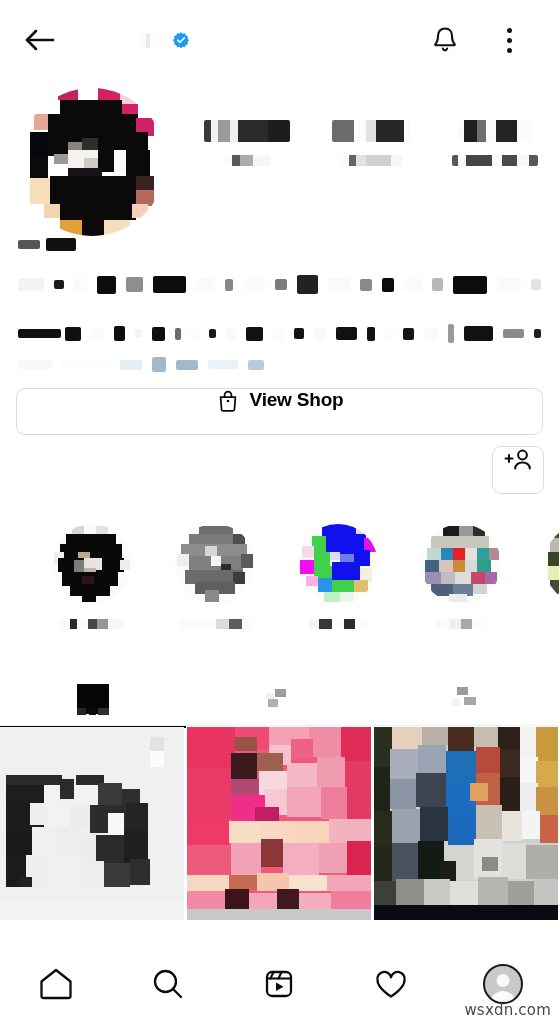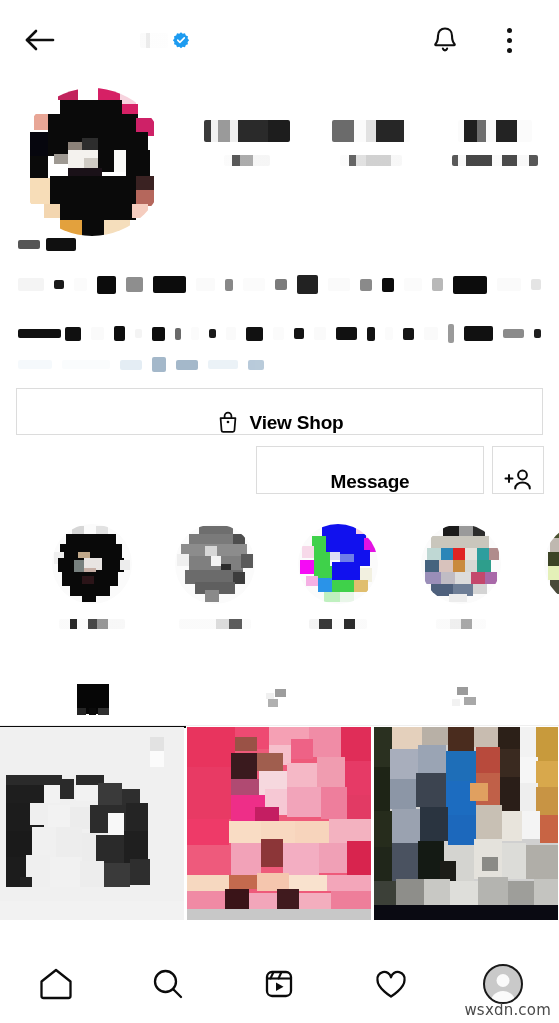--- a/index.html
+++ b/index.html
@@ -56,22 +56,22 @@
   .bio { position:absolute; left:18px; top:236px; width:523px; }
   .bio-row { display:flex; align-items:center; gap:10px; }
   .blk { height:13px; border-radius:2px; display:inline-block; }
   .name-line { margin-top:2px; }
   .bio-line-1 { margin-top:24px; }
   .bio-line-2 { margin-top:30px; }
   .link-line { margin-top:14px; opacity:.55; }
 
   
   .btn {
-    border:1px solid #dcdcdc; border-radius:0; background:#fff;
-    display:flex; align-items:flex-end; justify-content:center;
+    border:1px solid #dcdcdc; border-radius:9px; background:#fff;
+    display:flex; align-items:flex-start; justify-content:center;
     font-size:19px; font-weight:700; color:#000; letter-spacing:-.2px;
   }
   .view-shop { position:absolute; left:16px; top:388px; width:527px; height:47px; gap:10px; }
   .follow-wrap { position:absolute; left:14px; top:441px; width:236px; height:58px;
     border:4px solid #E8282B; border-radius:3px; background:#fff;
     display:flex; align-items:center; justify-content:center; }
   .follow-btn { width:100%; height:100%; border:none; border-radius:0;
     display:flex; align-items:center; justify-content:center; gap:9px; background:transparent; }
   .message-btn { position:absolute; left:256px; top:446px; width:228px; height:48px; }
   .adduser-btn { position:absolute; left:492px; top:446px; width:52px; height:48px; }
@@ -272,23 +272,20 @@
   <div class="btn view-shop">
     <svg width="24" height="24" viewBox="0 0 24 24">
       <path d="M4.6 8.2h14.8l-.95 12.1a1.6 1.6 0 0 1-1.6 1.45H7.15a1.6 1.6 0 0 1-1.6-1.45z" stroke="#0b0b0b" stroke-width="1.75" fill="none" stroke-linejoin="round"></path>
       <path d="M8.6 8.2V5.9a3.4 3.4 0 0 1 6.8 0v2.3" stroke="#0b0b0b" stroke-width="1.75" fill="none" stroke-linecap="round"></path>
       <circle cx="12" cy="12" r="1.35" fill="#0b0b0b"></circle>
     </svg>
     <span>View Shop</span>
   </div>
 
 
-  <div class="btn message-btn">
-    <span>Message</span>
-  </div>
 
   <div class="btn adduser-btn">
     <svg width="30" height="26" viewBox="0 0 30 26">
       <path d="M2.5 11.5h7 M6 8v7" stroke="#0b0b0b" stroke-width="2" stroke-linecap="round"></path>
       <circle cx="19.5" cy="8" r="4.4" stroke="#0b0b0b" stroke-width="2" fill="none"></circle>
       <path d="M12.2 21.5c0-3.6 3.3-6 7.3-6s7.3 2.4 7.3 6" stroke="#0b0b0b" stroke-width="2" fill="none" stroke-linecap="round"></path>
     </svg>
   </div>
 
   <div class="highlights">

